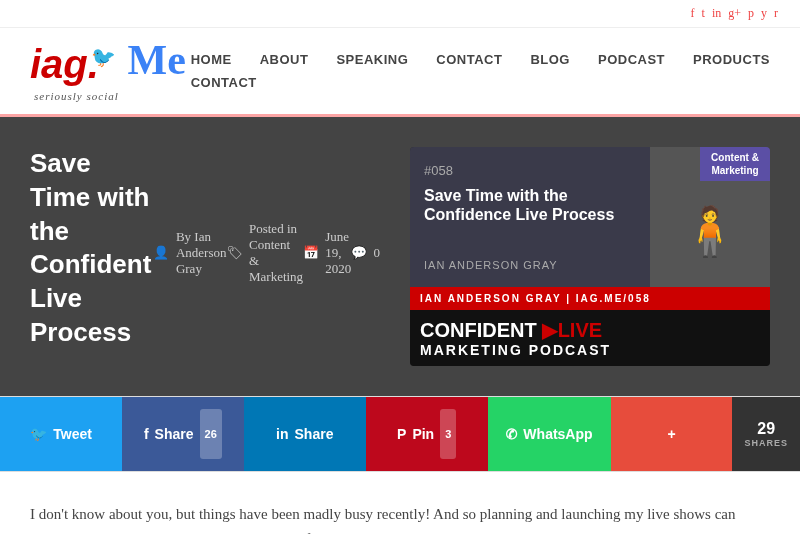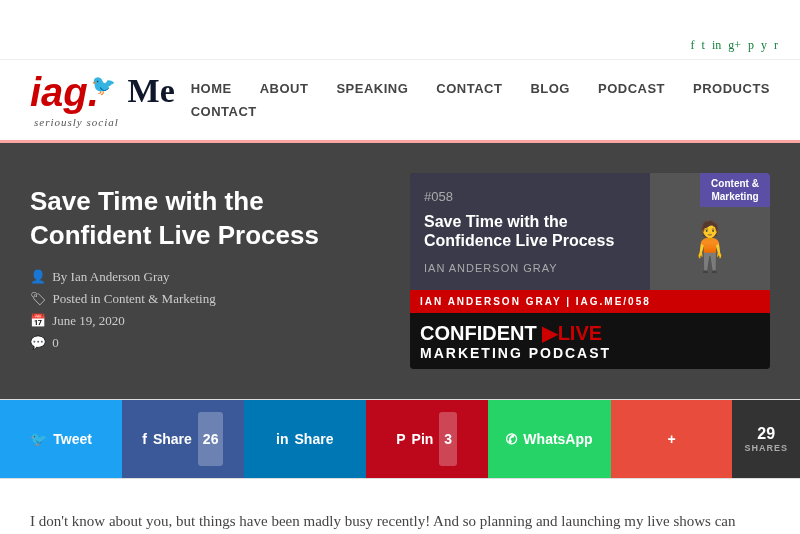--- a/index.html
+++ b/index.html
@@ -5,22 +5,21 @@
     * { box-sizing: border-box; margin: 0; padding: 0; }
     body { font-family: 'Georgia', serif; background: #fff; color: #333; font-size: 15px; }
 
     
     .top-bar {
       background: #fff;
       text-align: right;
       padding: 6px 20px;
       border-bottom: 1px solid #eee;
       font-size: 12px;
-      color: #15803d;
-      margin-top: 32px;
+      color: #ef4444;
     }
     .top-bar span { margin: 0 2px; }
 
     
     .site-header {
       display: flex;
       align-items: center;
       justify-content: space-between;
       padding: 12px 30px;
       background: #fff;
@@ -32,22 +31,22 @@
     }
     .logo-text {
       font-size: 40px;
       font-weight: 900;
       font-style: italic;
       color: #cc0000;
       line-height: 1;
       font-family: Arial, sans-serif;
     }
     .logo-me {
-      font-size: 34px;
-      color: #0f172a;
+      font-size: 42px;
+      color: #3b82f6;
       font-weight: 900;
       font-family: 'Georgia', serif;
       position: relative;
       top: -4px;
     }
     .logo-tagline {
       font-size: 11px;
       color: #555;
       letter-spacing: 1px;
       margin-top: 2px;
@@ -89,21 +88,21 @@
       display: flex;
       align-items: stretch;
       min-height: 200px;
       padding: 30px 30px;
       gap: 30px;
     }
     .hero-text {
       flex: 1;
       color: #fff;
       display: flex;
-      flex-direction: column;
+      flex-direction: row;
       justify-content: center;
     }
     .hero-title {
       font-size: 26px;
       font-weight: 700;
       line-height: 1.3;
       margin-bottom: 16px;
       font-family: Arial, sans-serif;
     }
     .meta-row {
@@ -262,21 +261,21 @@
     }
     .share-count .label {
       font-size: 9px;
       letter-spacing: 1px;
       color: #aaa;
     }
     .badge-count {
       background: rgba(255,255,255,0.25);
       border-radius: 3px;
       padding: 19px 5px;
-      font-size: 14px;
+      font-size: 11px;
     }
 
     
     .content-area {
       padding: 30px 30px 20px;
       max-width: 780px;
     }
     .content-area p {
       font-size: 15px;
       line-height: 1.7;

